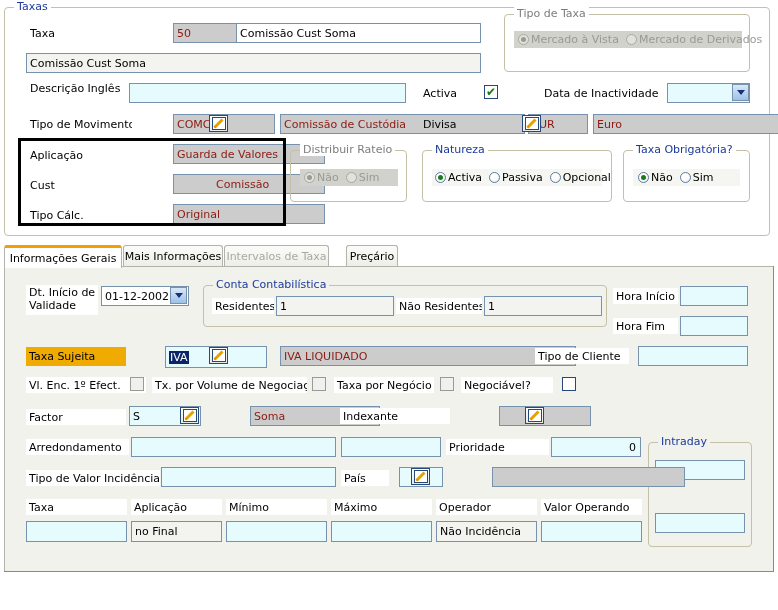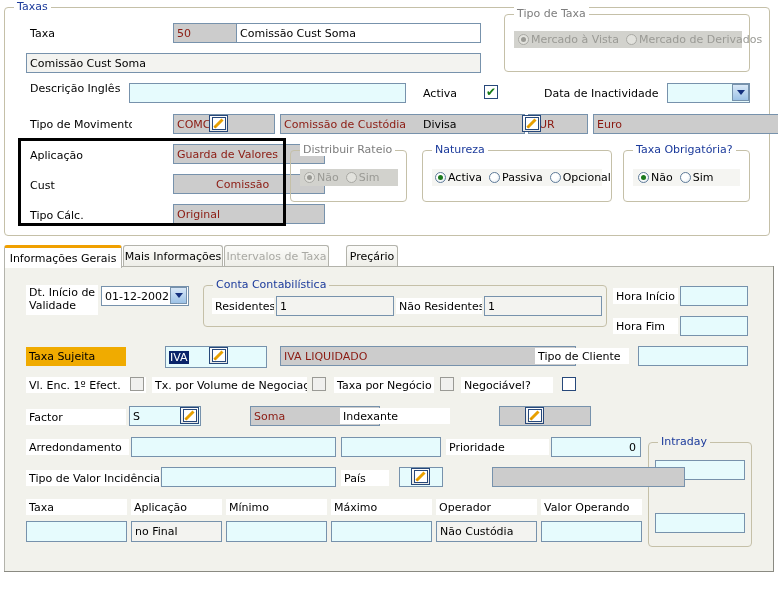--- a/index.html
+++ b/index.html
@@ -407,14 +407,14 @@
 <div class="lbl" style="left:131px;top:499px;width:91px;height:16px;">Aplicação</div>
 <div class="lbl" style="left:226px;top:499px;width:101px;height:16px;">Mínimo</div>
 <div class="lbl" style="left:331px;top:499px;width:101px;height:16px;">Máximo</div>
 <div class="lbl" style="left:436px;top:499px;width:101px;height:16px;">Operador</div>
 <div class="lbl" style="left:541px;top:499px;width:101px;height:16px;">Valor Operando</div>
 
 <div class="fld" style="left:26px;top:521px;width:101px;height:21px;"></div>
 <div class="fld ro2" style="left:131px;top:521px;width:91px;height:21px;">no Final</div>
 <div class="fld" style="left:226px;top:521px;width:101px;height:21px;"></div>
 <div class="fld" style="left:331px;top:521px;width:101px;height:21px;"></div>
-<div class="fld ro2" style="left:436px;top:521px;width:101px;height:21px;">Não Custódia</div>
+<div class="fld ro2" style="left:436px;top:521px;width:101px;height:21px;">Não Incidência</div>
 <div class="fld" style="left:541px;top:521px;width:101px;height:21px;"></div>
 
 </body></html>

